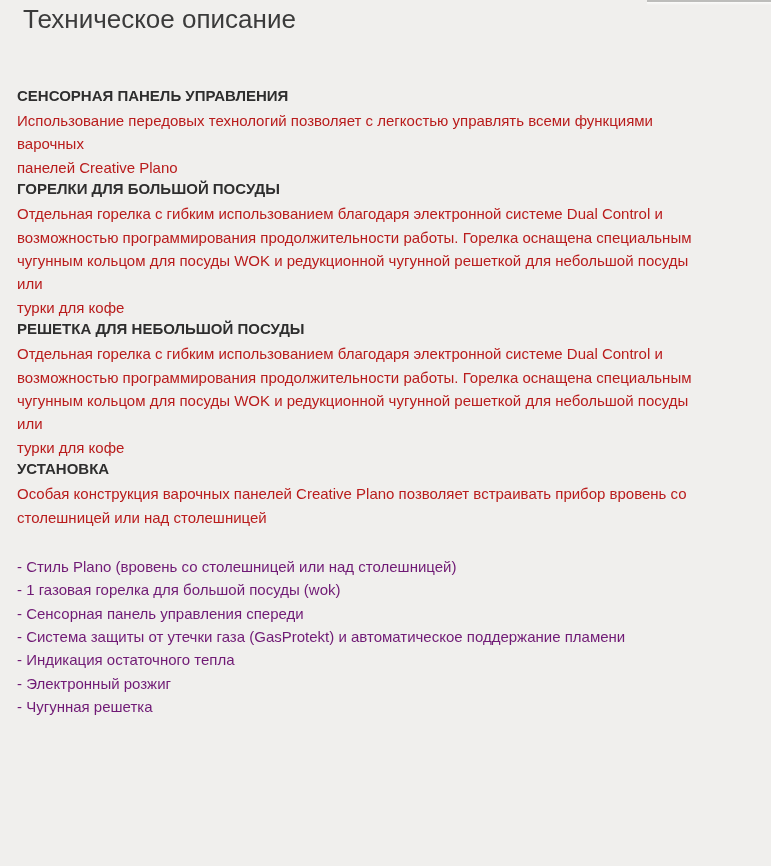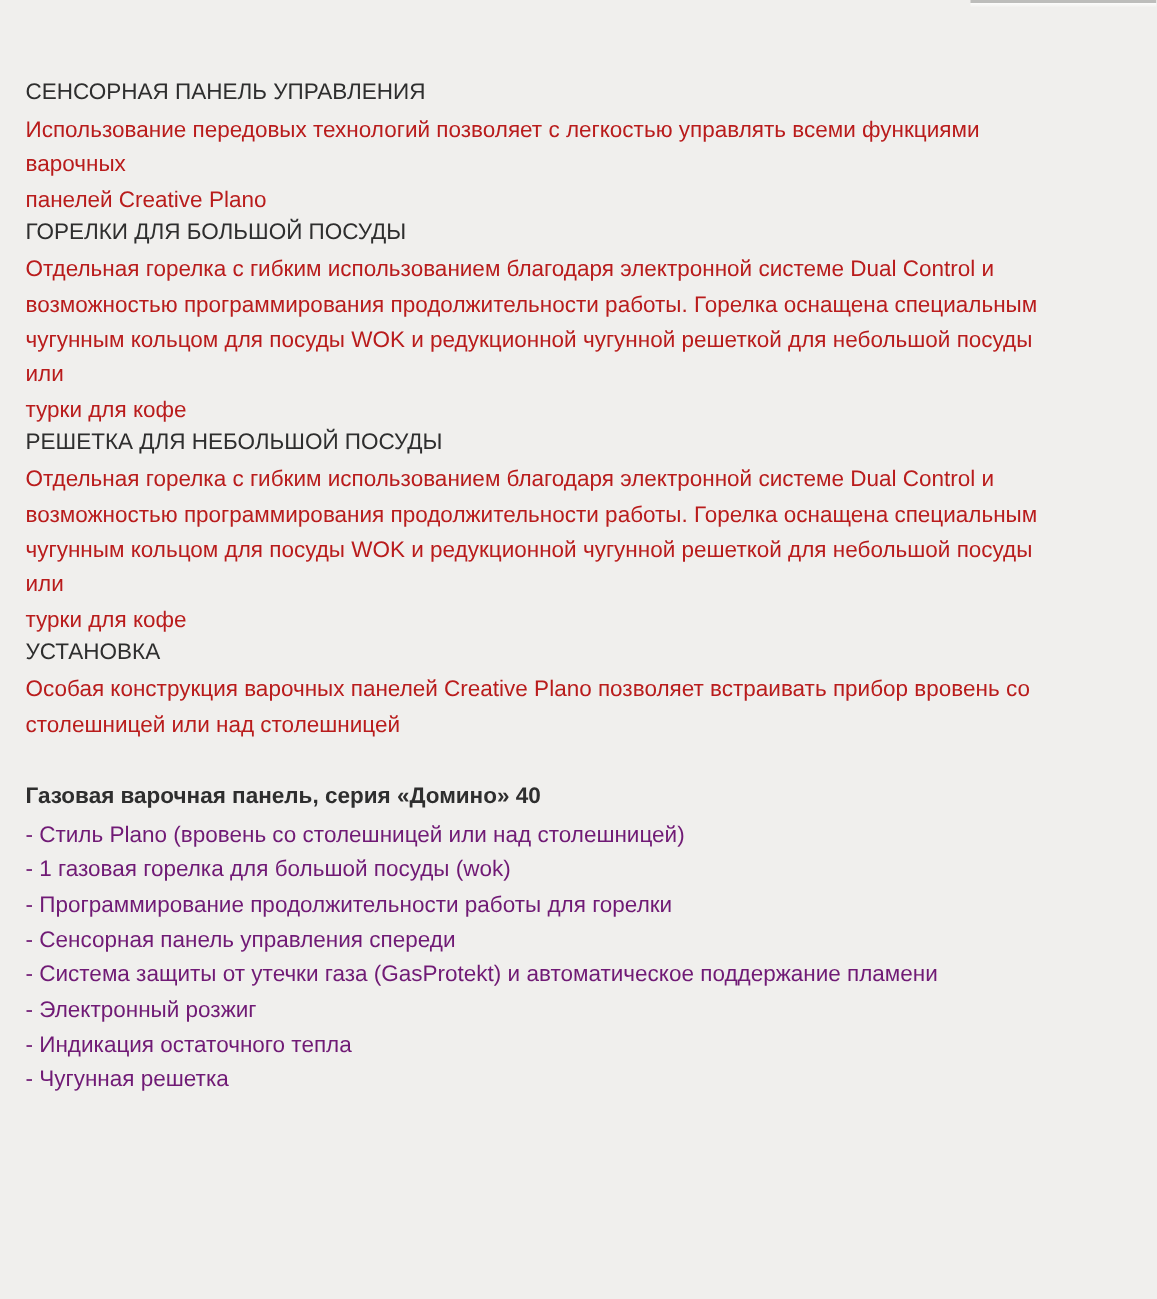--- a/index.html
+++ b/index.html
@@ -35,21 +35,21 @@
     line-height:30px;
   }
   .content{
     padding:0 50px 0 17px;
   }
   .section{}
   .section.first{margin-top:52px;}
   .section-heading{
     margin:0;
     font-size:15px;
-    font-weight:400;
+    font-weight:700;
     color:#2e2e2e;
     line-height:19px;
   }
   .para{
     margin:4px 0 0;
     font-size:15px;
     line-height:23.4px;
     color:#b91c1c;
     white-space:pre-line;
     max-width:700px;
@@ -69,20 +69,21 @@
     color:#701a75;
     max-width:700px;
   }
 </style>
 </head>
 <body>
 
 <div class="page">
   <div class="tab-edge"></div>
 
+  <h1 class="page-title">Техническое описание</h1>
 
   <div class="content">
 
     <div class="section first">
       <h2 class="section-heading">СЕНСОРНАЯ ПАНЕЛЬ УПРАВЛЕНИЯ</h2>
       <p class="para">Использование передовых технологий позволяет с легкостью управлять всеми функциями варочных
 панелей Creative Plano</p>
     </div>
 
     <div class="section">
@@ -101,28 +102,26 @@
 турки для кофе</p>
     </div>
 
     <div class="section">
       <h2 class="section-heading">УСТАНОВКА</h2>
       <p class="para">Особая конструкция варочных панелей Creative Plano позволяет встраивать прибор вровень со
 столешницей или над столешницей</p>
     </div>
 
     <div class="product">
-      <h2 class="product-title">Газовая варочная панель, серия «Домино» 40</h2>
       <div class="features">
         <div class="feature">- Стиль Plano (вровень со столешницей или над столешницей)</div>
         <div class="feature">- 1 газовая горелка для большой посуды (wok)</div>
-        <div class="feature">- Программирование продолжительности работы для горелки</div>
         <div class="feature">- Сенсорная панель управления спереди</div>
         <div class="feature">- Система защиты от утечки газа (GasProtekt) и автоматическое поддержание пламени</div>
+        <div class="feature">- Индикация остаточного тепла</div>
         <div class="feature">- Электронный розжиг</div>
-        <div class="feature">- Индикация остаточного тепла</div>
         <div class="feature">- Чугунная решетка</div>
 
       </div>
     </div>
 
   </div>
 </div>
 
 </body></html>

